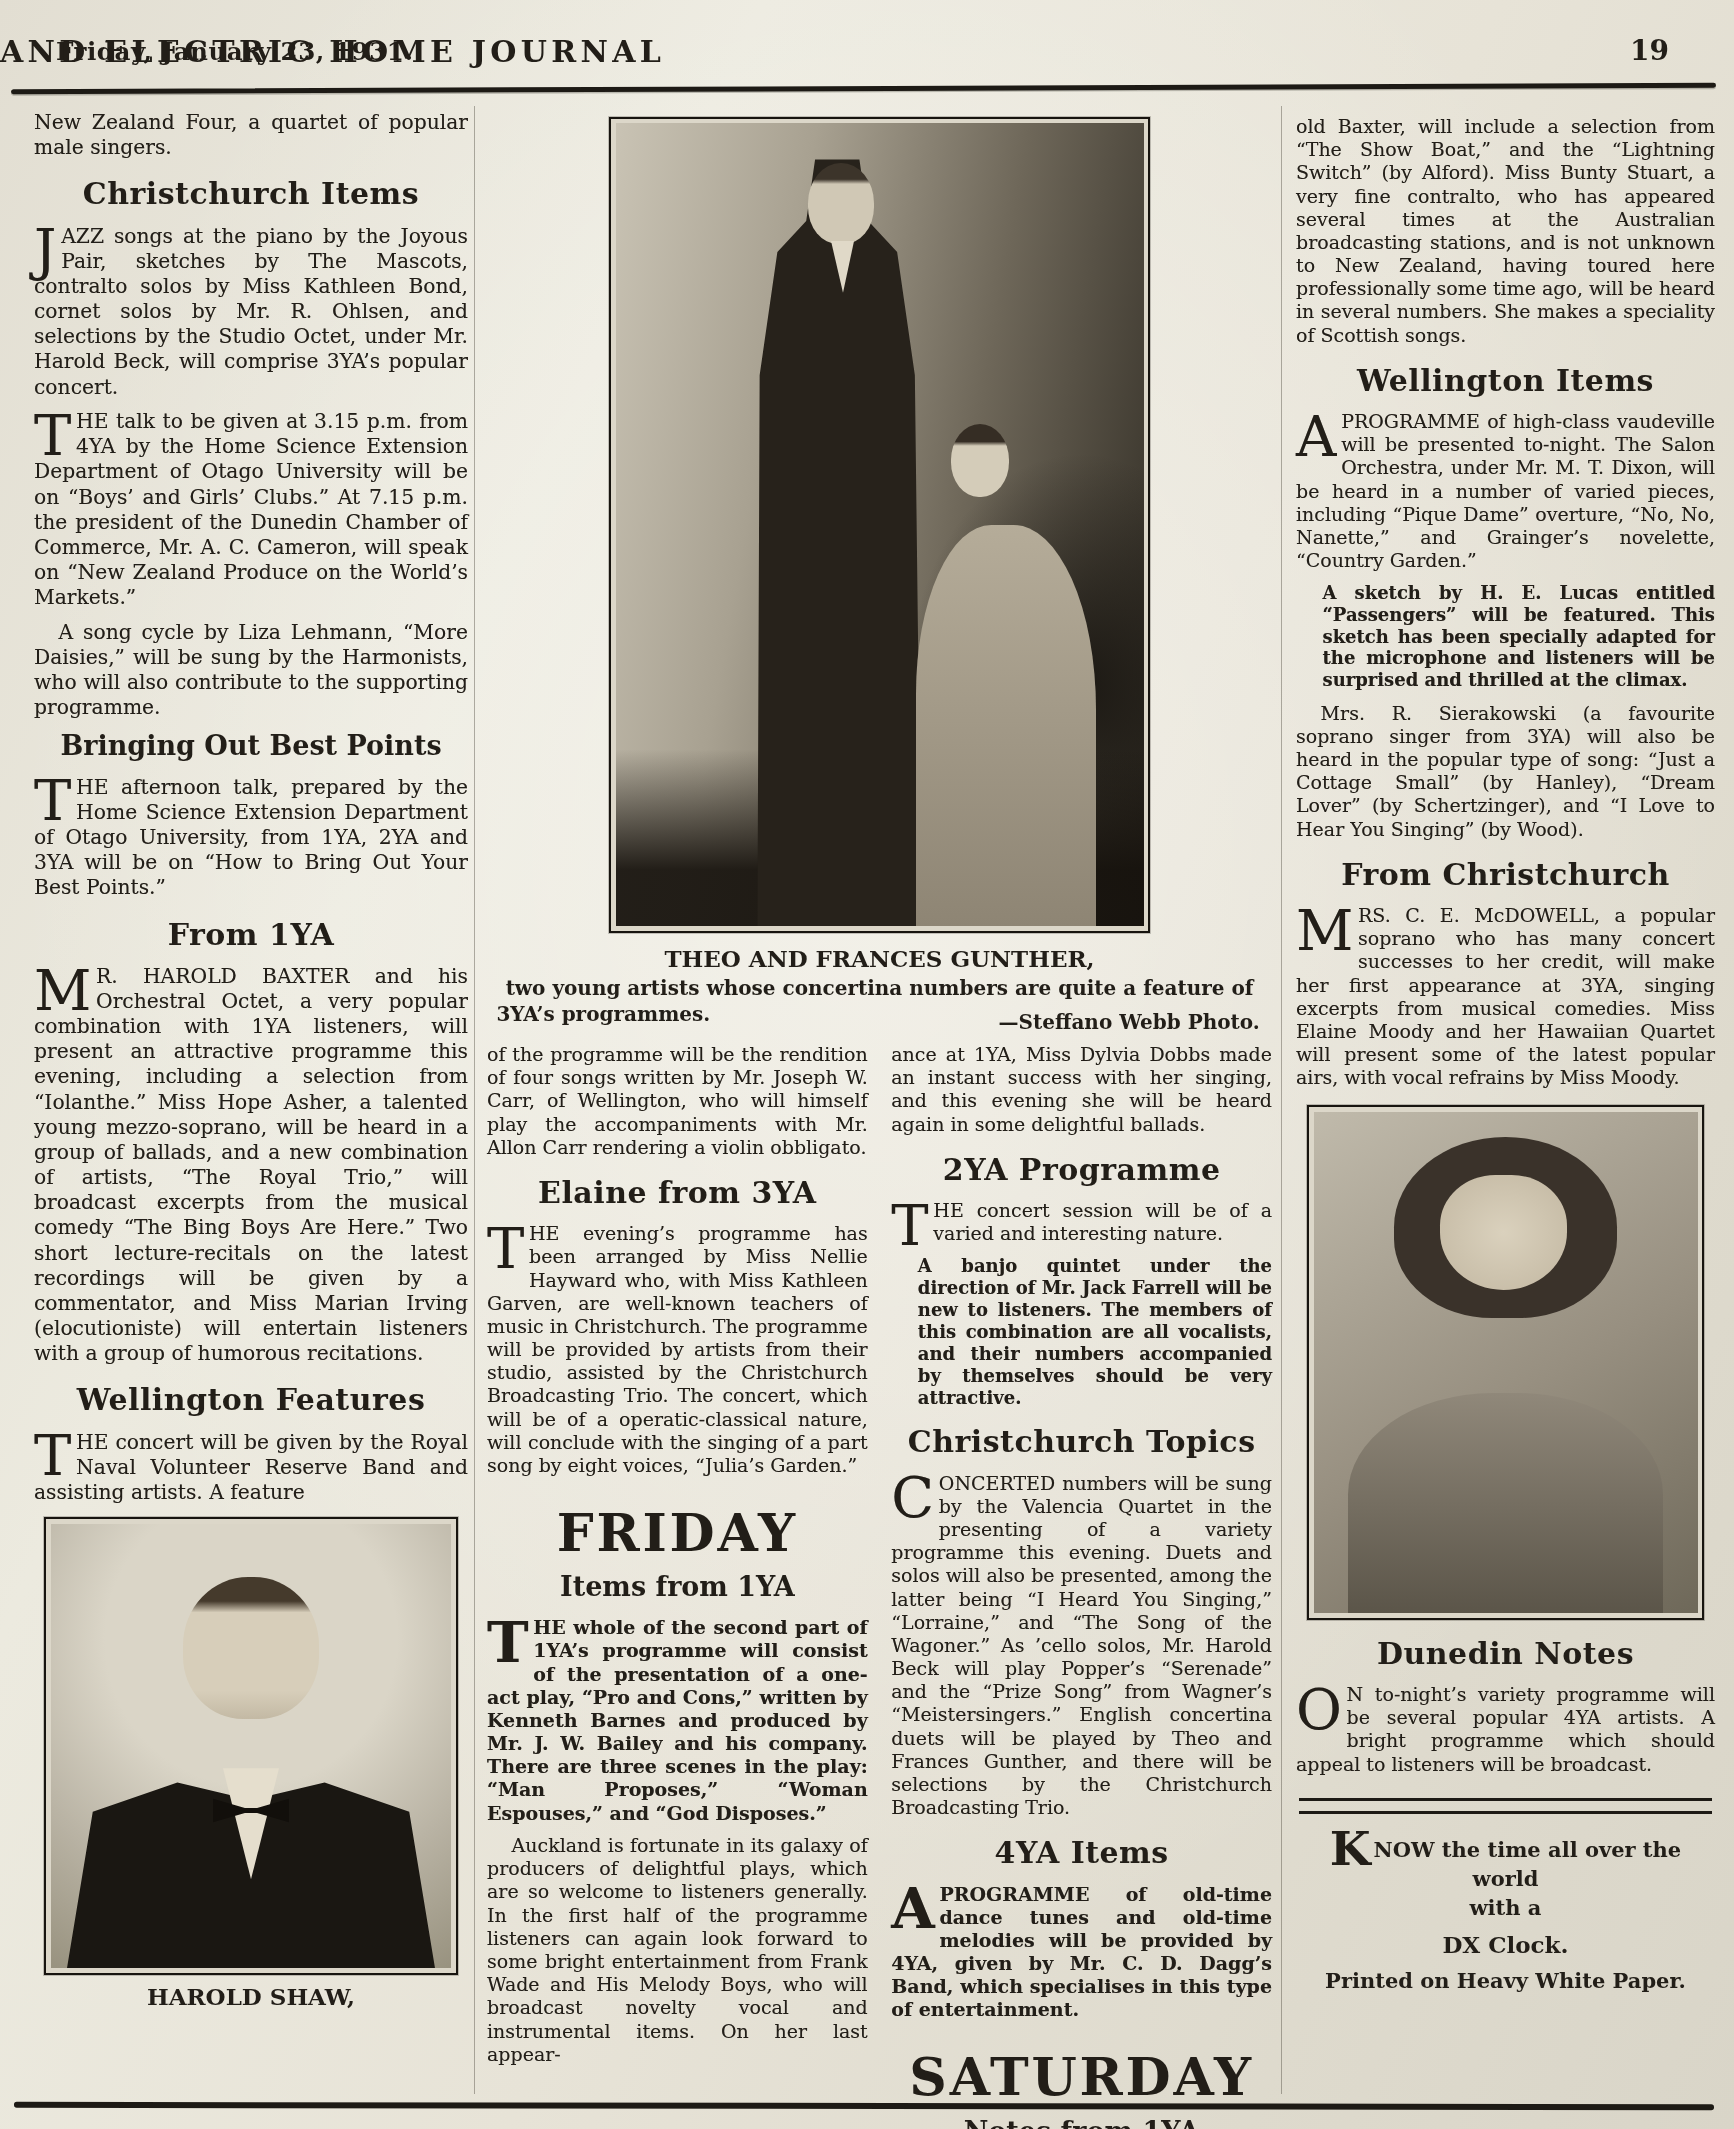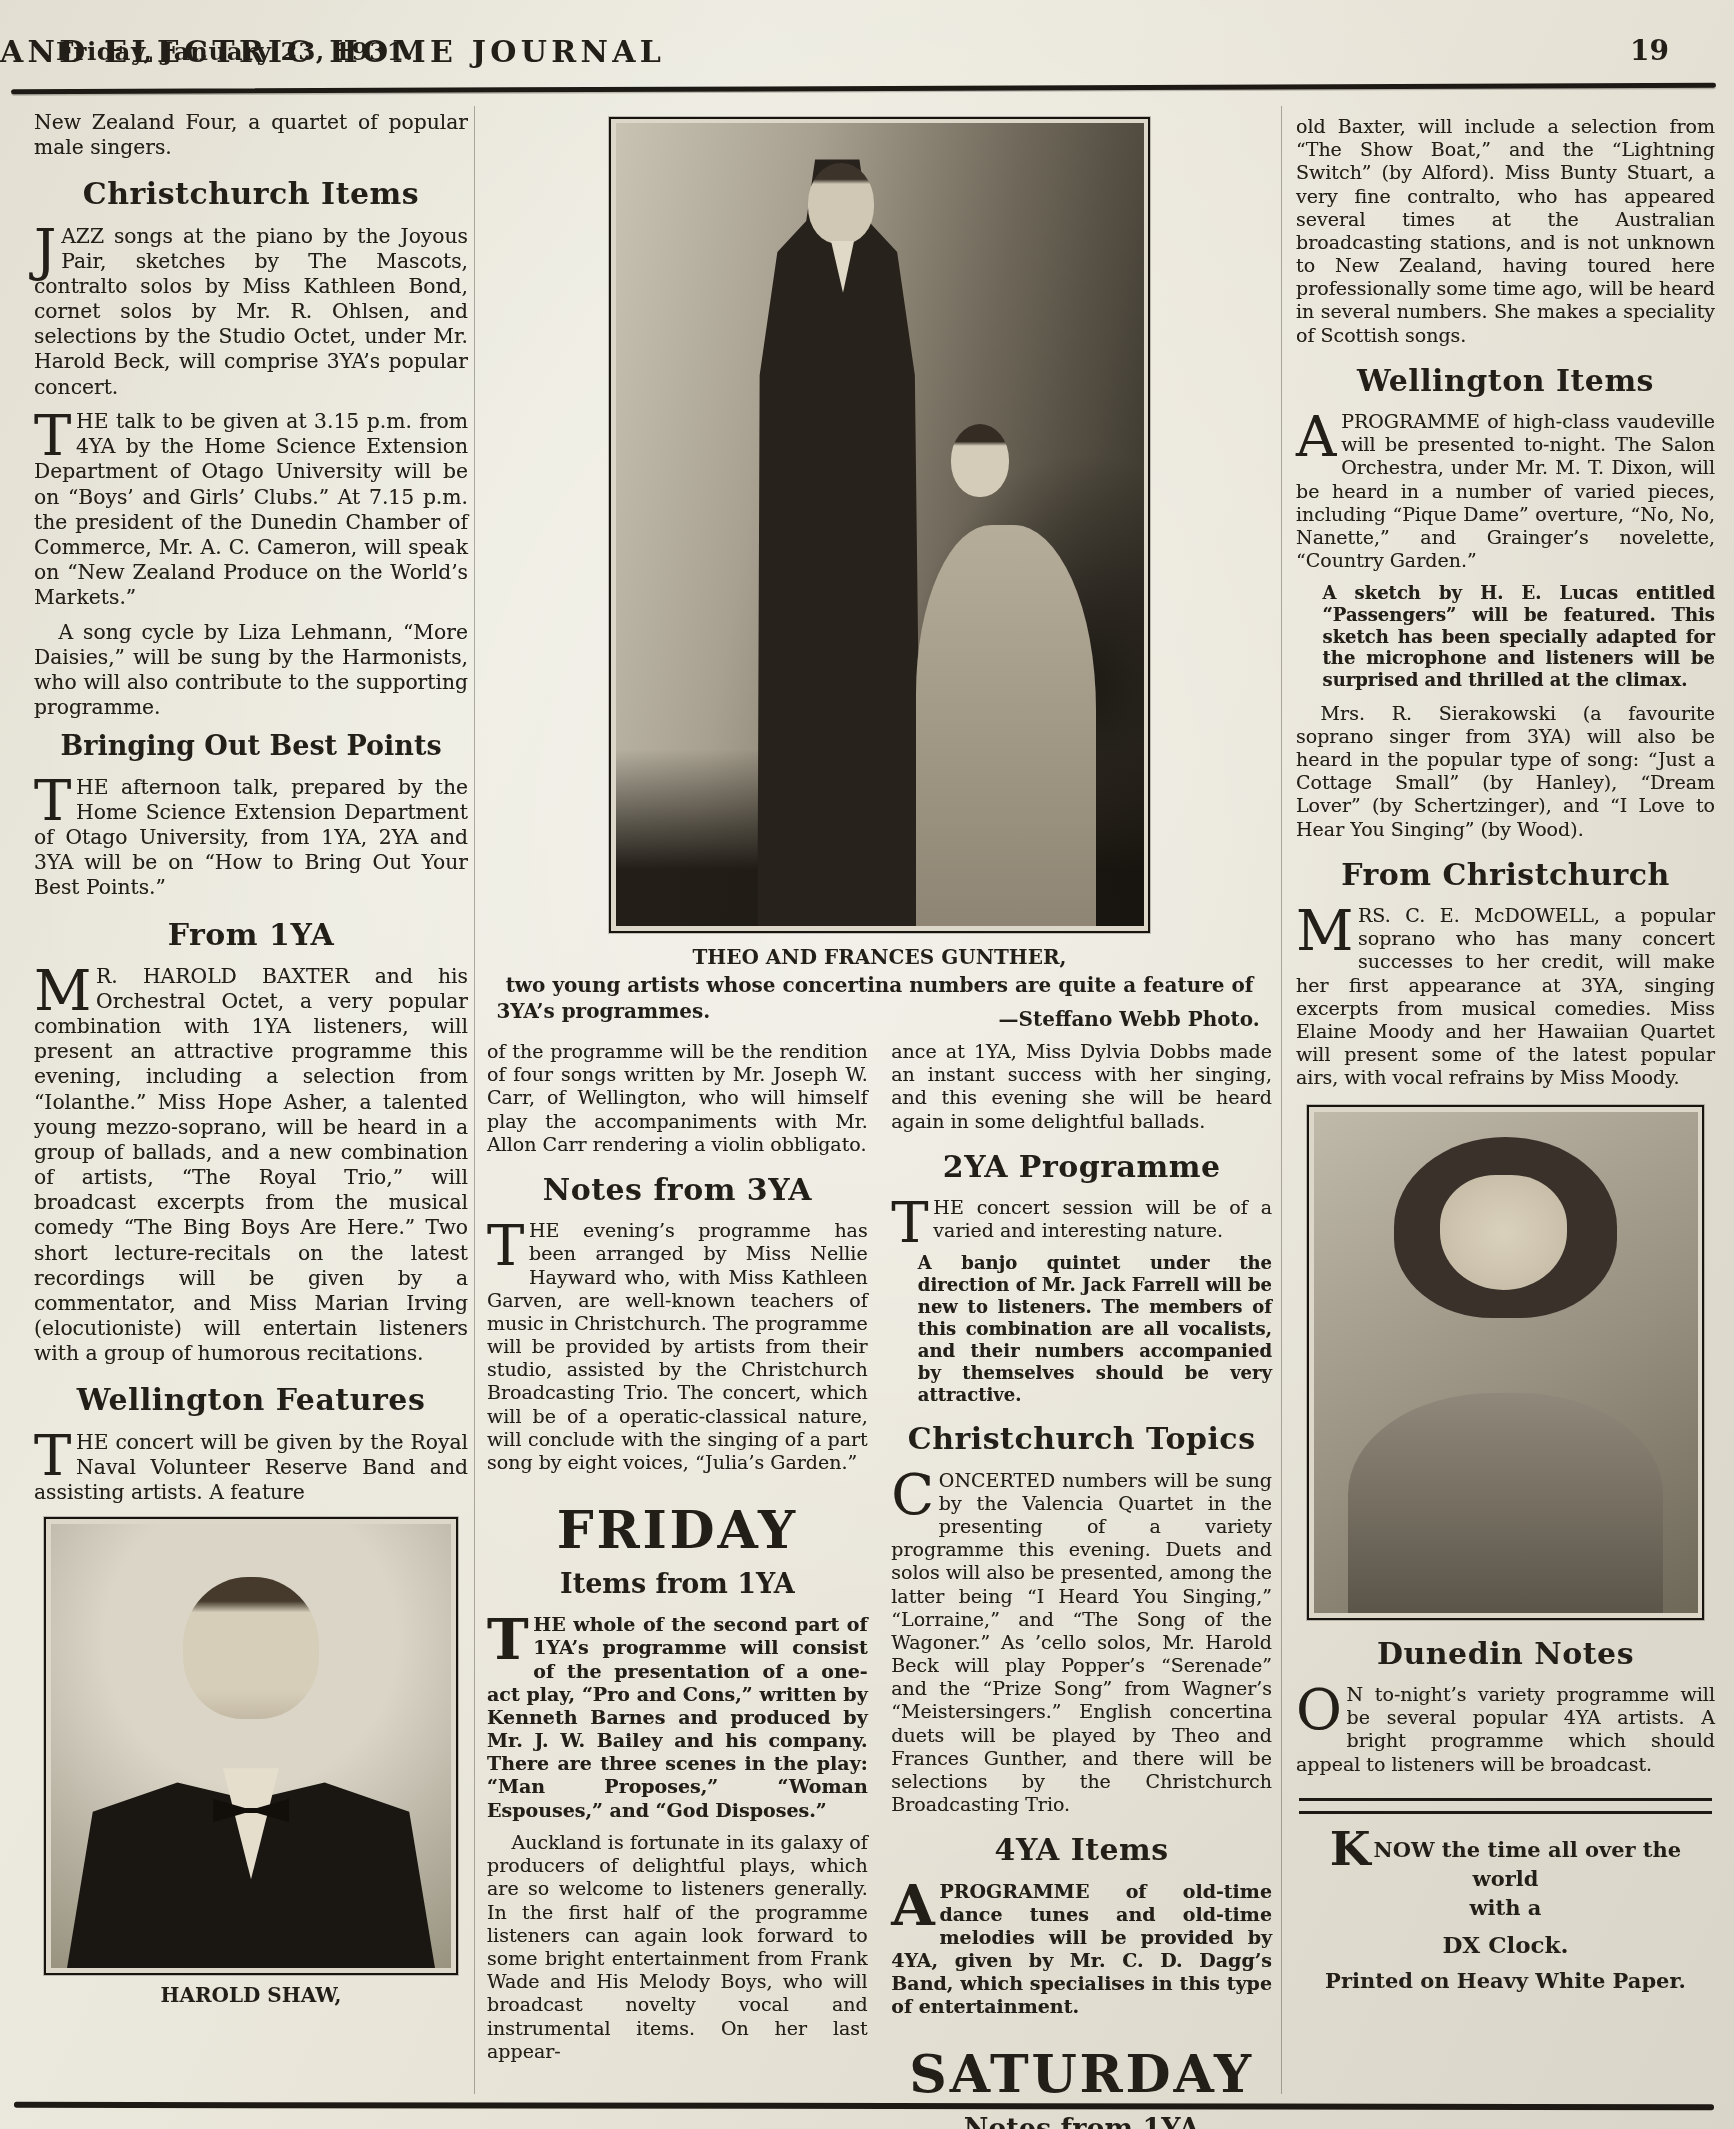--- a/index.html
+++ b/index.html
@@ -83,21 +83,21 @@
   #fenton{width:384px;height:501px;
     background:linear-gradient(150deg,#c0baab 0%,#978f80 55%,#6e6859 100%);}
   .f-hair{position:absolute;left:21%;top:5%;width:58%;height:36%;background:#3a322a;border-radius:50% 50% 44% 44%;}
   .f-face{position:absolute;left:33%;top:12.5%;width:33%;height:23%;border-radius:48% 48% 55% 55%;
     background:radial-gradient(#dad1bd,#c2b7a1);}
   .f-dress{position:absolute;left:9%;bottom:0;width:82%;height:44%;border-radius:46% 46% 0 0;
     background:linear-gradient(180deg,#90887a,#5b5549);}
 
   
   .caption{margin:1.9px 9.4px 0 9.4px;}
-  .cap-title{text-align:center;font-size:20px;font-weight:700;margin:4.7px 0 3.8px 0;}
+  .cap-title{text-align:center;font-size:23px;font-weight:700;margin:4.7px 0 3.8px 0;}
   .cap-body{text-align:center;font-size:20px;font-weight:700;line-height:1.25;}
   .cap-line2{position:relative;font-size:20px;font-weight:700;line-height:1.3;}
   .cap-credit-inline{position:absolute;right:2.8px;top:8px;font-size:20px;font-weight:700;}
   .cap-credit{text-align:right;font-size:20px;font-weight:700;padding-right:22px;margin-top:0.9px;}
 
   
   .dbl-rule{margin:22px 2.8px 19px 2.8px;height:10.4px;border-top:3.3px solid #1d1a15;border-bottom:3.3px solid #1d1a15;}
   .ad{text-align:center;font-weight:700;}
   .ad-line1{font-size:21px;line-height:1.2;}
   .ad-drop{font-size:47px;line-height:.7;vertical-align:-8.5px;padding-right:2.8px;}
@@ -165,21 +165,21 @@
         <span>3YA’s programmes.</span>
         <span class="cap-credit-inline">—Steffano Webb Photo.</span>
       </div>
     </div>
 
     <div class="subcols">
 
       <div class="subcol">
         <p class="body noindent">of the programme will be the rendition of four songs written by Mr. Joseph W. Carr, of Wellington, who will himself play the accompaniments with Mr. Allon Carr rendering a violin obbligato.</p>
 
-        <h2 class="sec">Notes from 3YA</h2>
+        <h2 class="sec">Elaine from 3YA</h2>
         <p class="body noindent"><span class="drop">T</span><span>HE evening’s programme has been arranged by Miss Nellie Hayward who, with Miss Kathleen Garven, are well-known teachers of music in Christchurch. The programme will be provided by artists from their studio, assisted by the Christchurch Broadcasting Trio. The concert, which will be of a operatic-classical nature, will conclude with the singing of a part song by eight voices, “Julia’s Garden.”</span></p>
 
         <h1 class="day">FRIDAY</h1>
         <h3 class="sub">Items from 1YA</h3>
         <p class="body noindent bold"><span class="drop b">T</span><span>HE whole of the second part of 1YA’s programme will consist of the presentation of a one-act play, “Pro and Cons,” written by Kenneth Barnes and produced by Mr. J. W. Bailey and his company. There are three scenes in the play: “Man Proposes,” “Woman Espouses,” and “God Disposes.”</span></p>
         <p class="body">Auckland is fortunate in its galaxy of producers of delightful plays, which are so welcome to listeners generally. In the first half of the programme listeners can again look forward to some bright entertainment from Frank Wade and His Melody Boys, who will broadcast novelty vocal and instrumental items. On her last appear-</p>
       </div>
 
       <div class="subcol">
         <p class="body noindent">ance at 1YA, Miss Dylvia Dobbs made an instant success with her singing, and this evening she will be heard again in some delightful ballads.</p>

